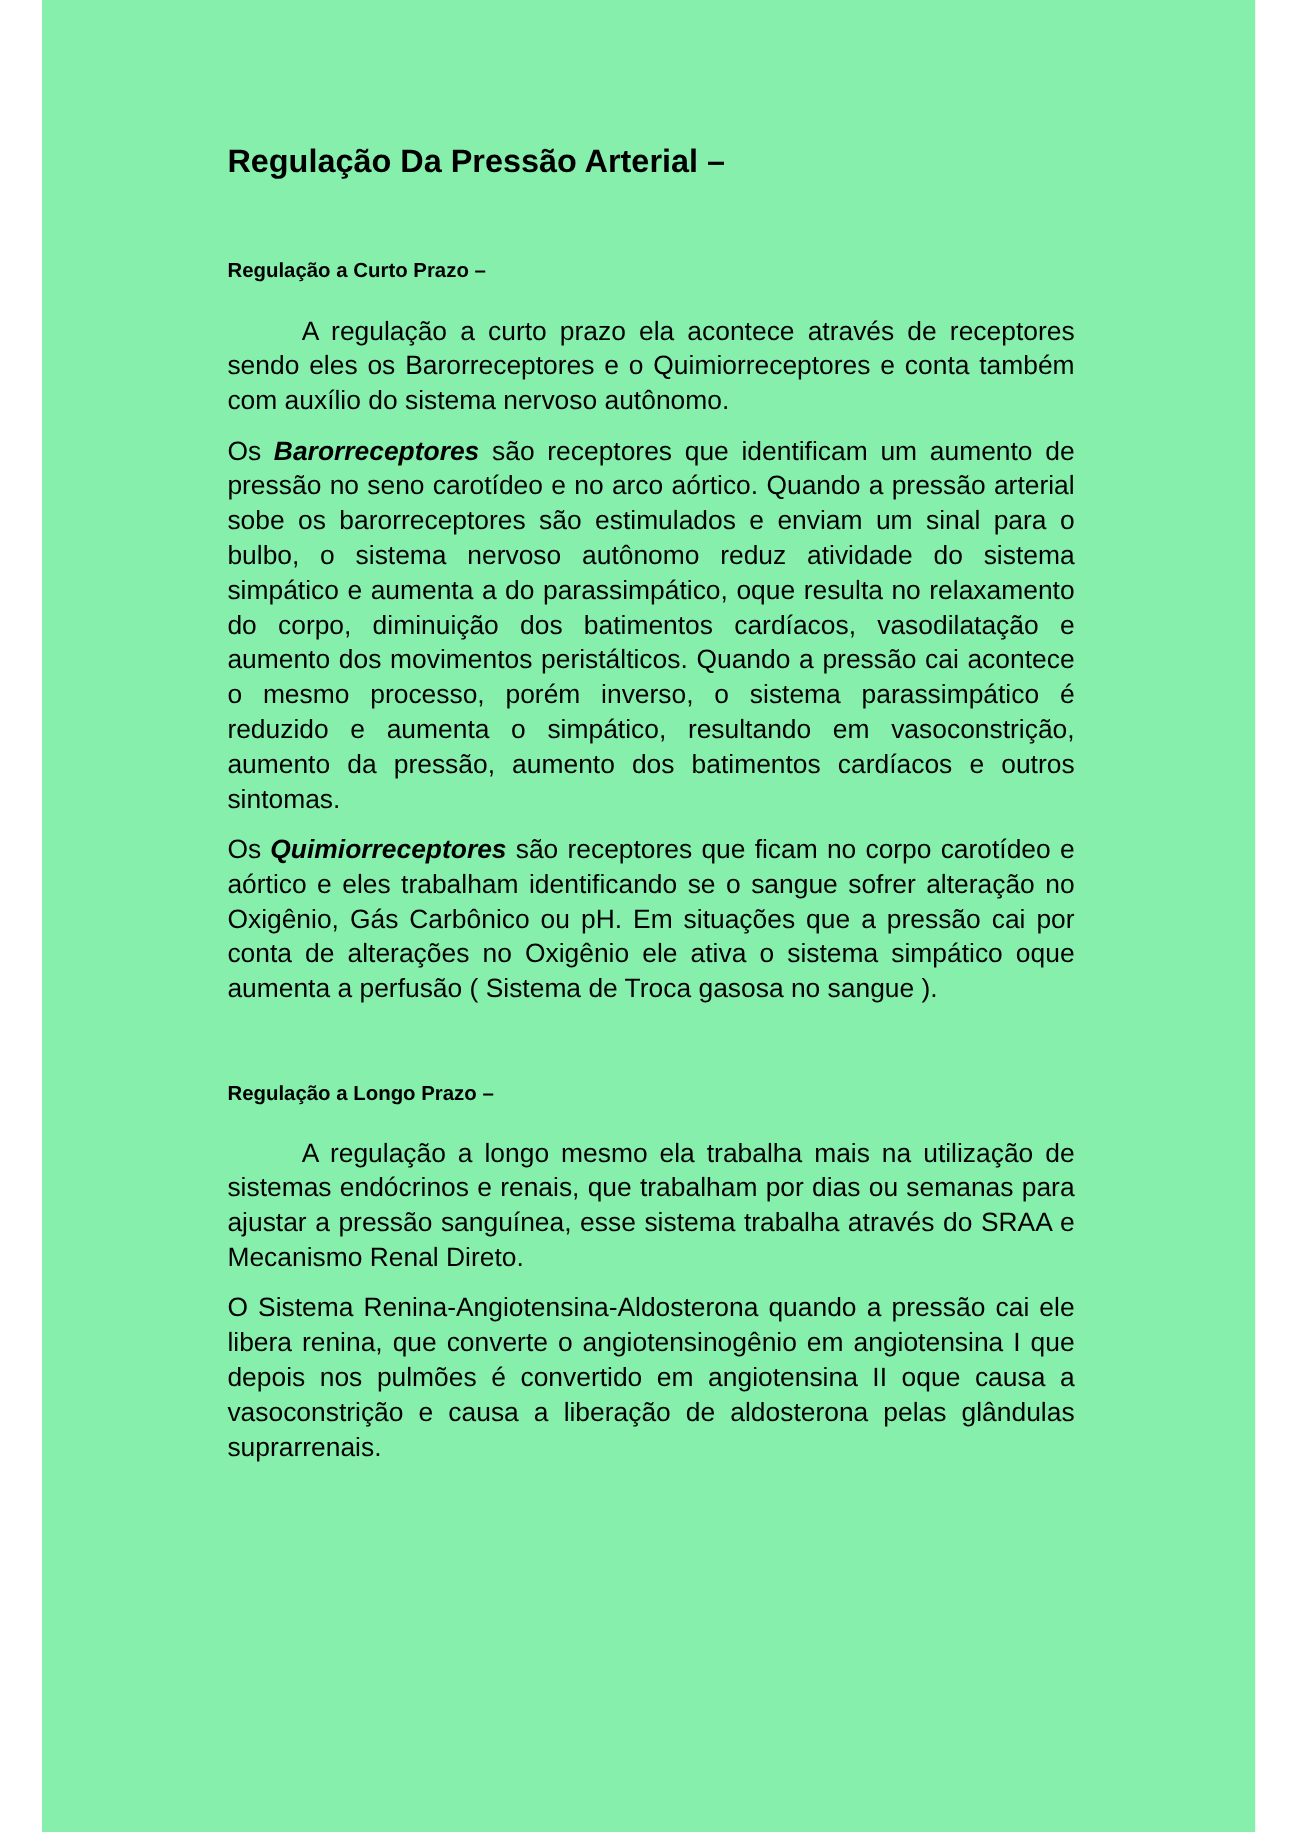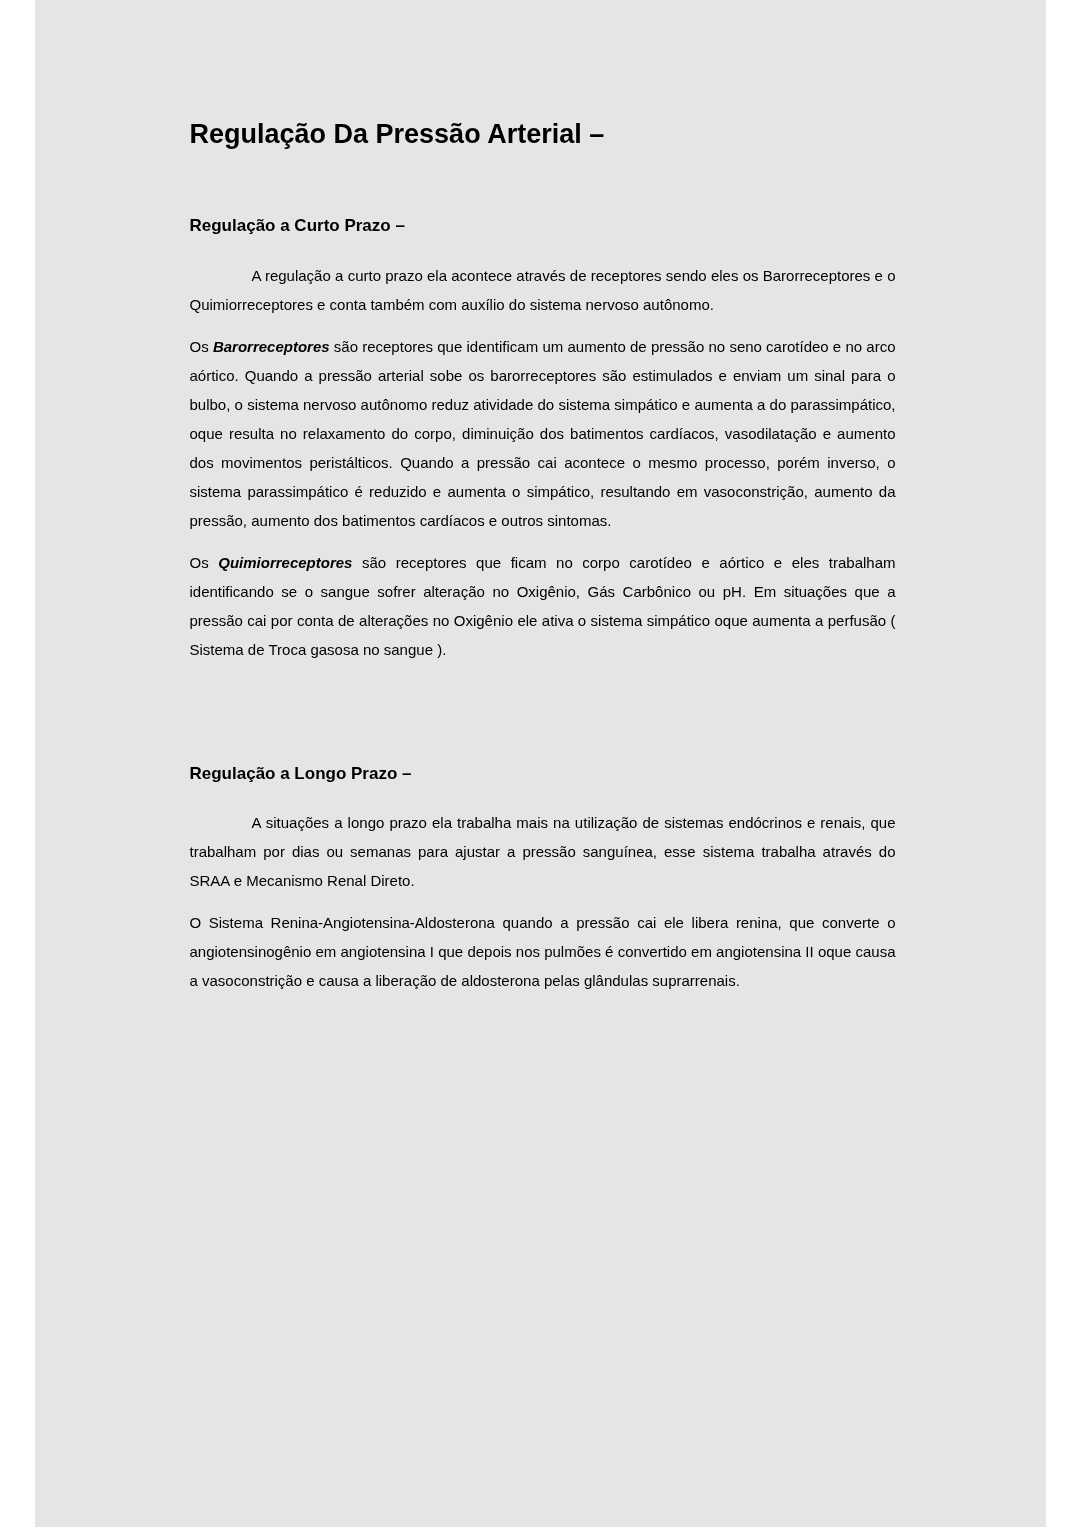--- a/index.html
+++ b/index.html
@@ -5,45 +5,45 @@
   * { box-sizing: border-box; }
   html, body {
     margin: 0;
     padding: 0;
     background: #ffffff;
   }
   .page {
     width: 1011px;
     height: 1527px;
     margin: 0 auto;
-    background: #e5e5e5;
+    background: #86efac;
     padding: 118px 150px 40px 155px;
     font-family: "Liberation Sans", "DejaVu Sans", sans-serif;
     color: #000000;
     overflow: hidden;
   }
   h1.doc-title {
     font-size: 27px;
     font-weight: bold;
     margin: 0 0 66px 0;
     line-height: 1.2;
     color: #000000;
   }
   h2.section-heading {
     font-size: 17px;
     font-weight: bold;
     margin: 0 0 24px 0;
     line-height: 1.2;
     color: #000000;
   }
   h2.section-heading.second {
-    margin-top: 100px;
+    margin-top: 64px;
   }
   p.body-par {
-    font-size: 15px;
+    font-size: 22px;
     line-height: 29px;
     margin: 0 0 13px 0;
     text-align: justify;
     color: #000000;
   }
   p.body-par.first-indent {
     text-indent: 62px;
   }
   p.body-par b { font-weight: bold; font-style: italic; }
   section { margin: 0; }
@@ -62,19 +62,19 @@
 
     <p class="body-par"><span>Os </span><b>Barorreceptores</b><span> são receptores que identificam um aumento de pressão no seno carotídeo e no arco aórtico. Quando a pressão arterial sobe os barorreceptores são estimulados e enviam um sinal para o bulbo, o sistema nervoso autônomo reduz atividade do sistema simpático e aumenta a do parassimpático, oque resulta no relaxamento do corpo, diminuição dos batimentos cardíacos, vasodilatação e aumento dos movimentos peristálticos. Quando a pressão cai acontece o mesmo processo, porém inverso, o sistema parassimpático é reduzido e aumenta o simpático, resultando em vasoconstrição, aumento da pressão, aumento dos batimentos cardíacos e outros sintomas.</span></p>
 
     <p class="body-par"><span>Os </span><b>Quimiorreceptores</b><span> são receptores que ficam no corpo carotídeo e aórtico e eles trabalham identificando se o sangue sofrer alteração no Oxigênio, Gás Carbônico ou pH. Em situações que a pressão cai por conta de alterações no Oxigênio ele ativa o sistema simpático oque aumenta a perfusão ( Sistema de Troca gasosa no sangue ).</span></p>
 
   </section>
 
   <section>
     <h2 class="section-heading second">Regulação a Longo Prazo –</h2>
 
-    <p class="body-par first-indent">A situações a longo prazo ela trabalha mais na utilização de sistemas endócrinos e renais, que trabalham por dias ou semanas para ajustar a pressão sanguínea, esse sistema trabalha através do SRAA e Mecanismo Renal Direto.</p>
+    <p class="body-par first-indent">A regulação a longo mesmo ela trabalha mais na utilização de sistemas endócrinos e renais, que trabalham por dias ou semanas para ajustar a pressão sanguínea, esse sistema trabalha através do SRAA e Mecanismo Renal Direto.</p>
 
     <p class="body-par">O Sistema Renina-Angiotensina-Aldosterona quando a pressão cai ele libera renina, que converte o angiotensinogênio em angiotensina I que depois nos pulmões é convertido em angiotensina II oque causa a vasoconstrição e causa a liberação de aldosterona pelas glândulas suprarrenais.</p>
 
   </section>
 
 </div>
 
 </body></html>

